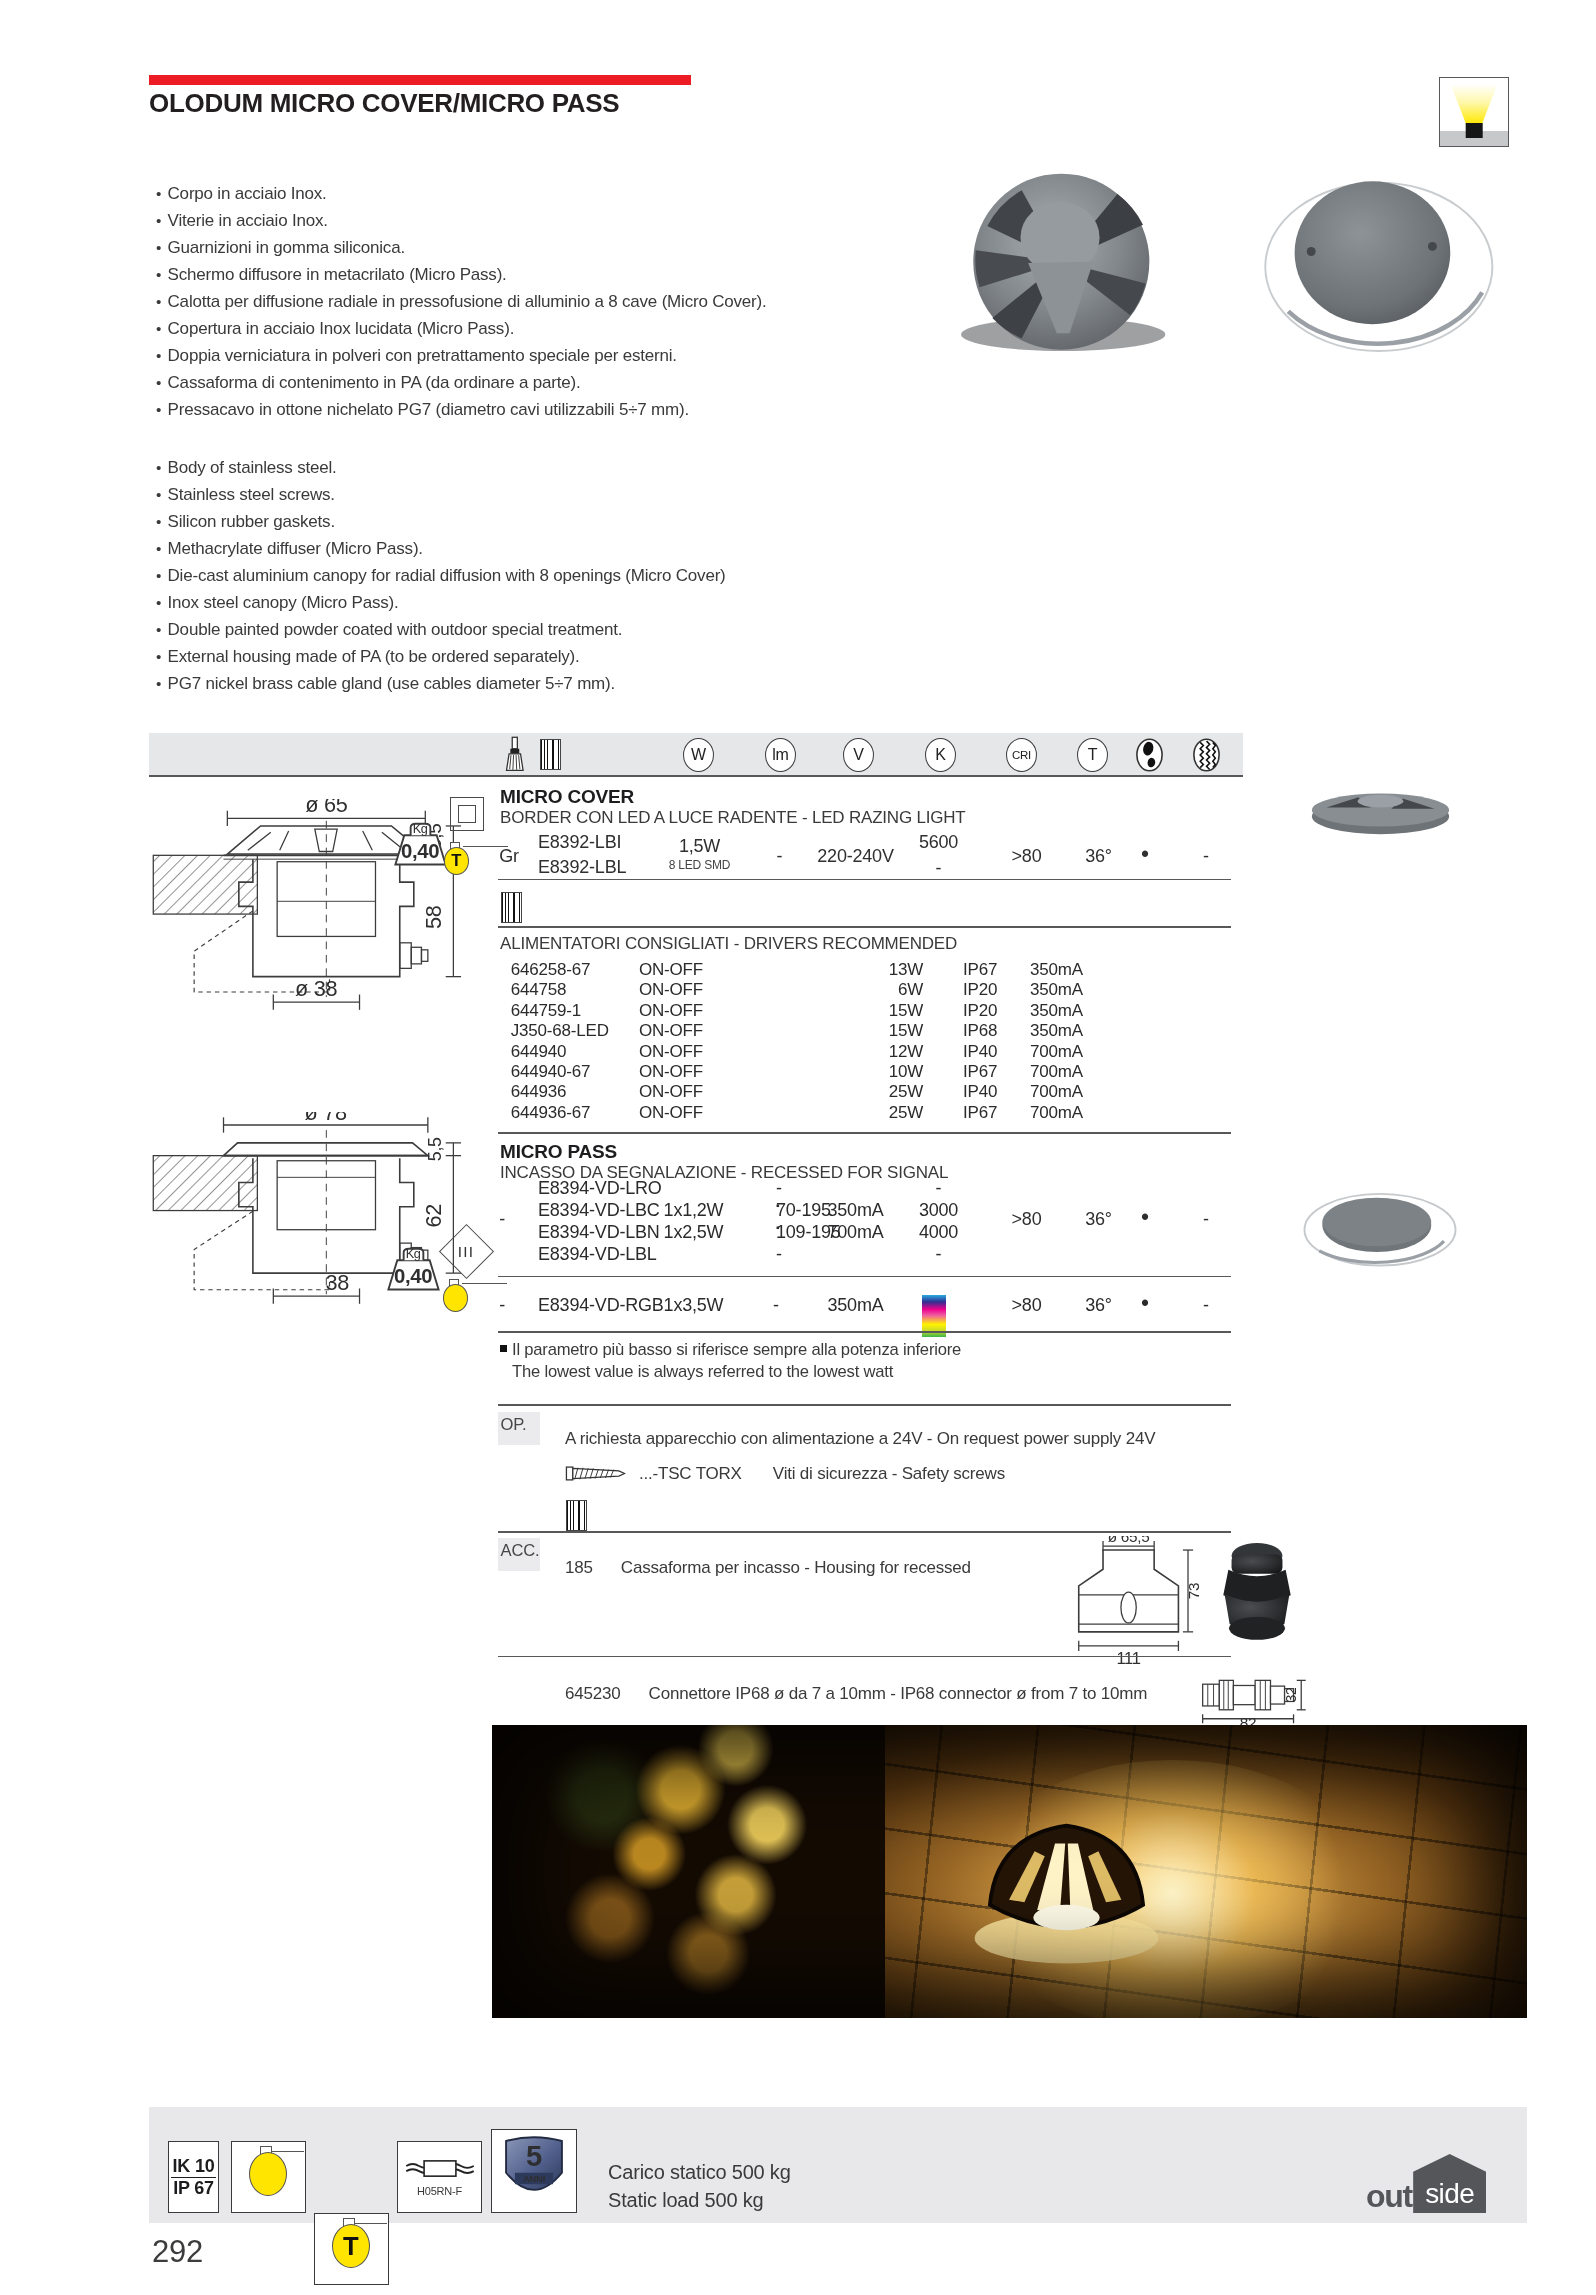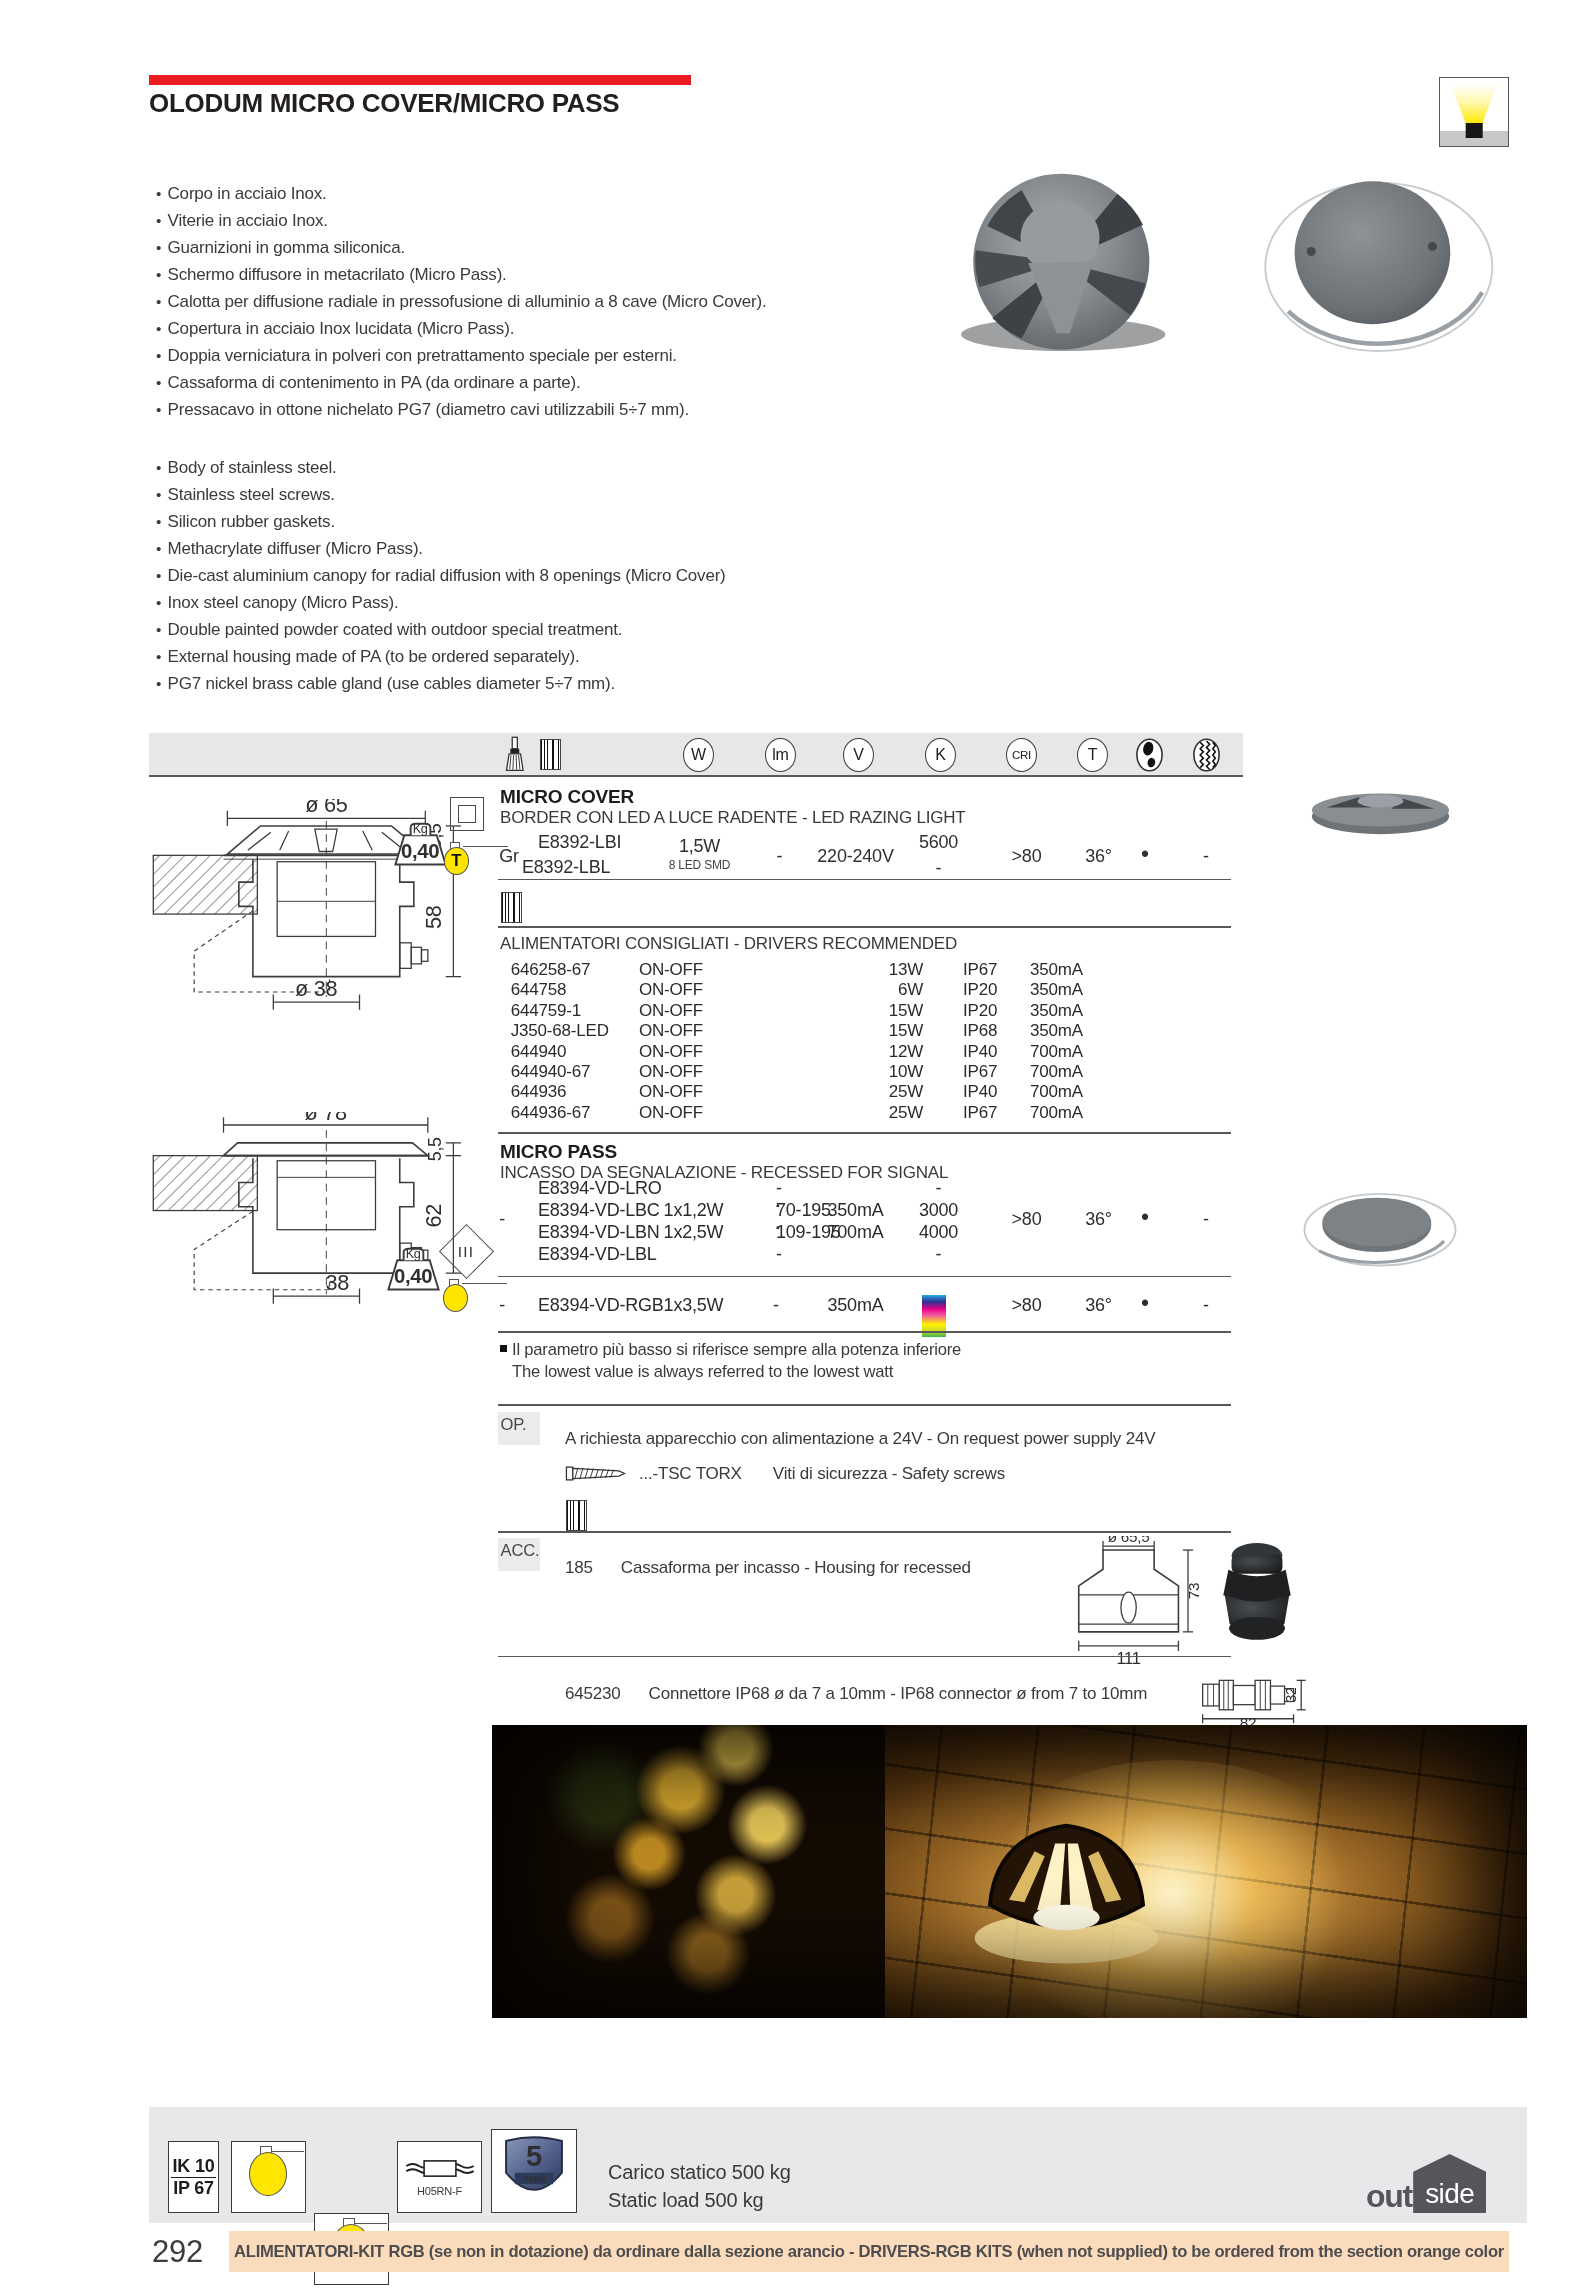--- a/index.html
+++ b/index.html
@@ -37,21 +37,21 @@
   .foot-ico{position:absolute;left:986px;top:3.8px;}
   .tyre-ico{position:absolute;left:1043px;top:3.8px;}
   
   .sec-title{font-size:19px;font-weight:bold;color:#1d1d1f;}
   .sec-sub{font-size:17px;color:#3a3a3c;}
   .rule{background:#58585a;height:1.9px;}
   .tbl{font-size:18px;color:#2f2f31;}
   .mc-row{left:498px;top:831px;width:733px;height:49px;}
   .mc-row span{position:absolute;white-space:nowrap;}
   .mc-f{left:1.3px;top:15.3px;}
-  .mc-c1{left:40px;top:1.3px;} .mc-c2{left:24px;top:25.6px;}
+  .mc-c1{left:40px;top:1.3px;} .mc-c2{left:40px;top:25.6px;}
   .mc-w{left:163px;width:77px;top:5.1px;text-align:center;}
   .mc-wn{left:163px;width:77px;top:27px;font-size:12px;text-align:center;color:#444;}
   .mc-lm{left:243px;width:77px;top:15.3px;text-align:center;}
   .mc-v{left:319px;width:77px;top:15.3px;text-align:center;}
   .mc-k1{left:412px;width:57px;top:1.3px;text-align:center;}
   .mc-k2{left:412px;width:57px;top:27px;text-align:center;}
   .col-cri{left:500px;width:57px;text-align:center;}
   .col-beam{left:572px;width:57px;text-align:center;}
   .col-walk{left:629px;width:36px;text-align:center;font-size:23px;}
   .col-drive{left:690px;width:36px;text-align:center;}
@@ -715,18 +715,15 @@
       <div>Static load 500 kg</div>
     </div>
     <div class="abs logo" style="left:1217px;top:47px;">
       <span class="out">out</span>
       <div class="house">
         <span class="side">side</span>
       </div>
     </div>
   </div>
   <div class="abs pagenum">292</div>
-  <div class="abs banner">
-    <span>ALIMENTATORI-KIT RGB (se non in dotazione) da ordinare dalla sezione arancio - DRIVERS-RGB KITS (when not supplied) to be ordered from the section orange color</span>
-  </div>
 
 </div>
 
 
 </body></html>

